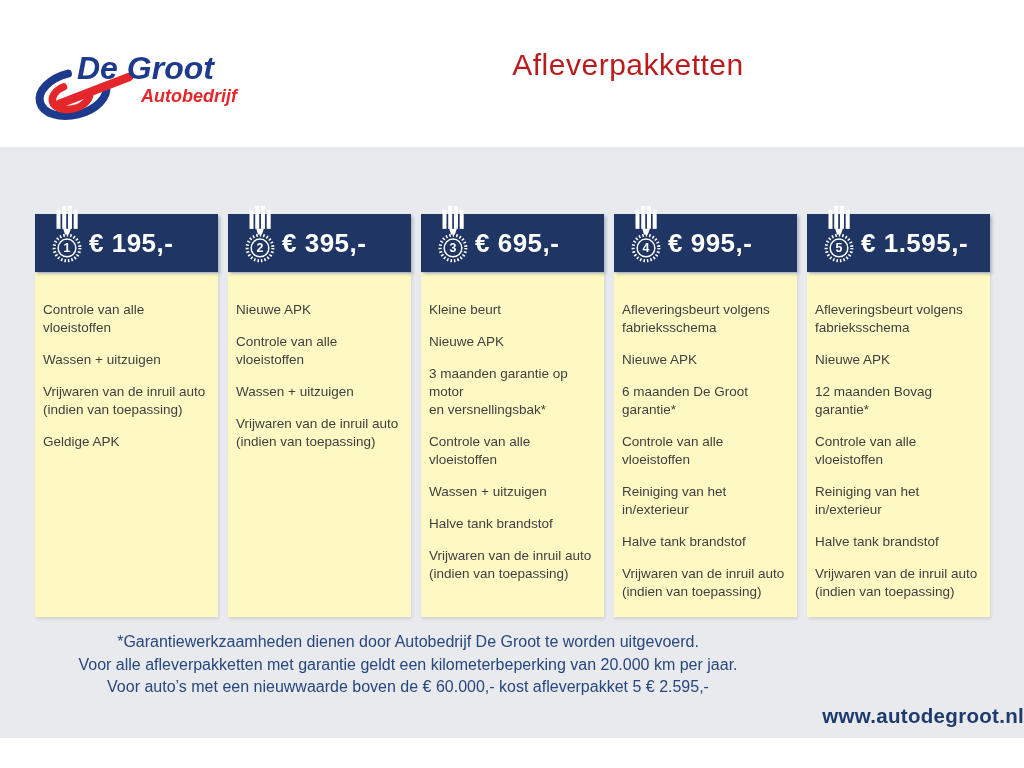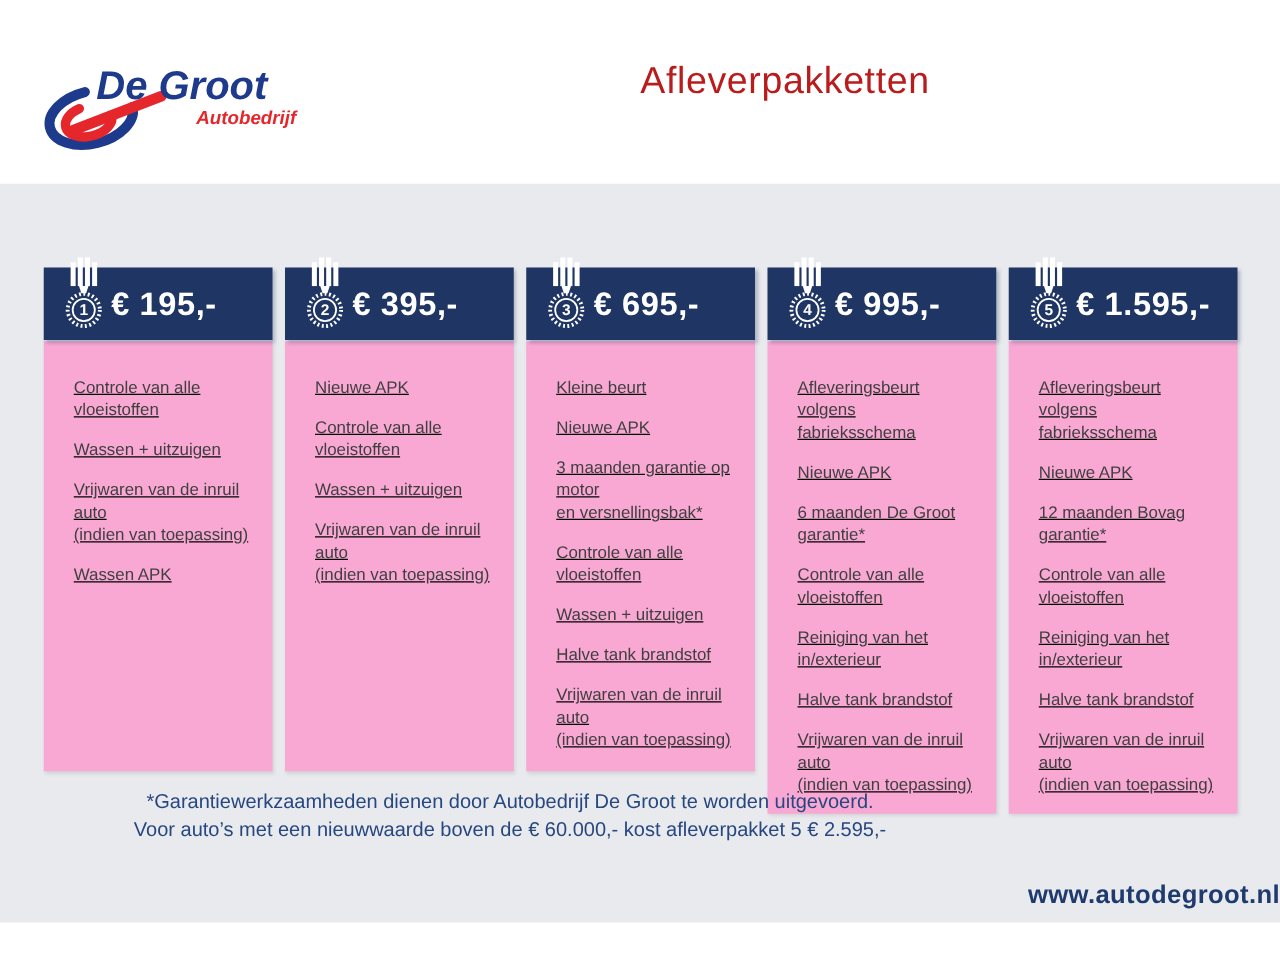--- a/index.html
+++ b/index.html
@@ -13,21 +13,21 @@
 
   
   .logo { position:absolute; left:35px; top:42px; width:205px; height:95px;text-align:center; }
   .logo-swoosh { position:absolute; left:0; top:22px; width:100px; height:60px; overflow:visible; }
   .logo-name {
     position:absolute; left:42px; top:8px;
     font-size:32px; font-weight:bold; font-style:italic; color:#1e3a8c; white-space:nowrap;
   }
   .logo-sub {
     position:absolute; right:3px; top:44px;
-    font-size:15px; font-weight:bold; font-style:italic; color:#e5272c; white-space:nowrap;
+    font-size:18px; font-weight:bold; font-style:italic; color:#e5272c; white-space:nowrap;
   }
 
   
   .page-title {
     position:absolute; left:232px; right:0; top:48px;
     text-align:center; font-size:30px; color:#b91c1c; letter-spacing:0.5px;
   }
 
   
   .cards { position:absolute; left:35px; top:214px; width:955px; height:403px; display:flex; gap:10px; }
@@ -36,22 +36,22 @@
     position:relative; height:58px; background:#1f3563;
     box-shadow:2px 2px 3px rgba(40,55,95,.30);
   }
   .medal { position:absolute; left:9px; top:-9px; width:46px; height:63px; overflow:visible; }
   .medal-num { font-family:"Liberation Sans", sans-serif; font-weight:bold; font-size:13px; fill:#ffffff; }
   .price {
     margin-left:54px; height:58px; line-height:58px; text-align:left;
     color:#ffffff; font-size:26px; font-weight:bold; letter-spacing:0.5px; white-space:nowrap;
   }
   .card-body {
-    flex:1; background:#f9a8d4; margin:0; padding:28px 12px 0 24px; list-style:none;
-    border-top:1px solid #dde4ee; box-shadow:1px 2px 3px rgba(0,0,0,.10);text-decoration:underline;
+    flex:1; background:#fef9c3; margin:0; padding:28px 12px 0 8px; list-style:none;
+    border-top:1px solid #dde4ee; box-shadow:1px 2px 3px rgba(0,0,0,.10);
   }
   .card-body li {
     font-size:13.5px; line-height:18px; color:#3f3f3f; margin:0 0 14px 0; white-space:pre-line;
   }
 
   
   .notes {
     position:absolute; left:0; top:631px; width:816px; text-align:center;
     color:#27477f; font-size:16px; line-height:22.5px;
   }
@@ -92,21 +92,21 @@
         <circle cx="24" cy="45" r="9.3" fill="none" stroke="#fff" stroke-width="1.5"></circle>
         <text class="medal-num" x="24" y="49.5" text-anchor="middle">1</text>
       </svg>
       <div class="price">€ 195,-</div>
     </div>
     <ul class="card-body">
       <li>Controle van alle vloeistoffen</li>
       <li>Wassen + uitzuigen</li>
       <li>Vrijwaren van de inruil auto
 (indien van toepassing)</li>
-      <li>Wassen APK</li>
+      <li>Geldige APK</li>
     </ul>
   </div>
 
   <div class="card">
     <div class="card-header">
       <svg class="medal" viewBox="0 0 48 66">
         <rect x="13" y="5" width="4.2" height="20" fill="#fff"></rect>
         <rect x="19" y="1" width="4.2" height="24" fill="#fff"></rect>
         <rect x="25" y="1" width="4.2" height="24" fill="#fff"></rect>
         <rect x="31" y="5" width="4.2" height="20" fill="#fff"></rect>
@@ -204,16 +204,17 @@
       <li>Halve tank brandstof</li>
       <li>Vrijwaren van de inruil auto
 (indien van toepassing)</li>
     </ul>
   </div>
 
 </div>
 
 <div class="notes">
   <div>*Garantiewerkzaamheden dienen door Autobedrijf De Groot te worden uitgevoerd.</div>
+  <div>Voor alle afleverpakketten met garantie geldt een kilometerbeperking van 20.000 km per jaar.</div>
   <div>Voor auto’s met een nieuwwaarde boven de € 60.000,- kost afleverpakket 5 € 2.595,-</div>
 </div>
 
 <a class="website" href="#">www.autodegroot.nl</a>
 
 </body></html>

